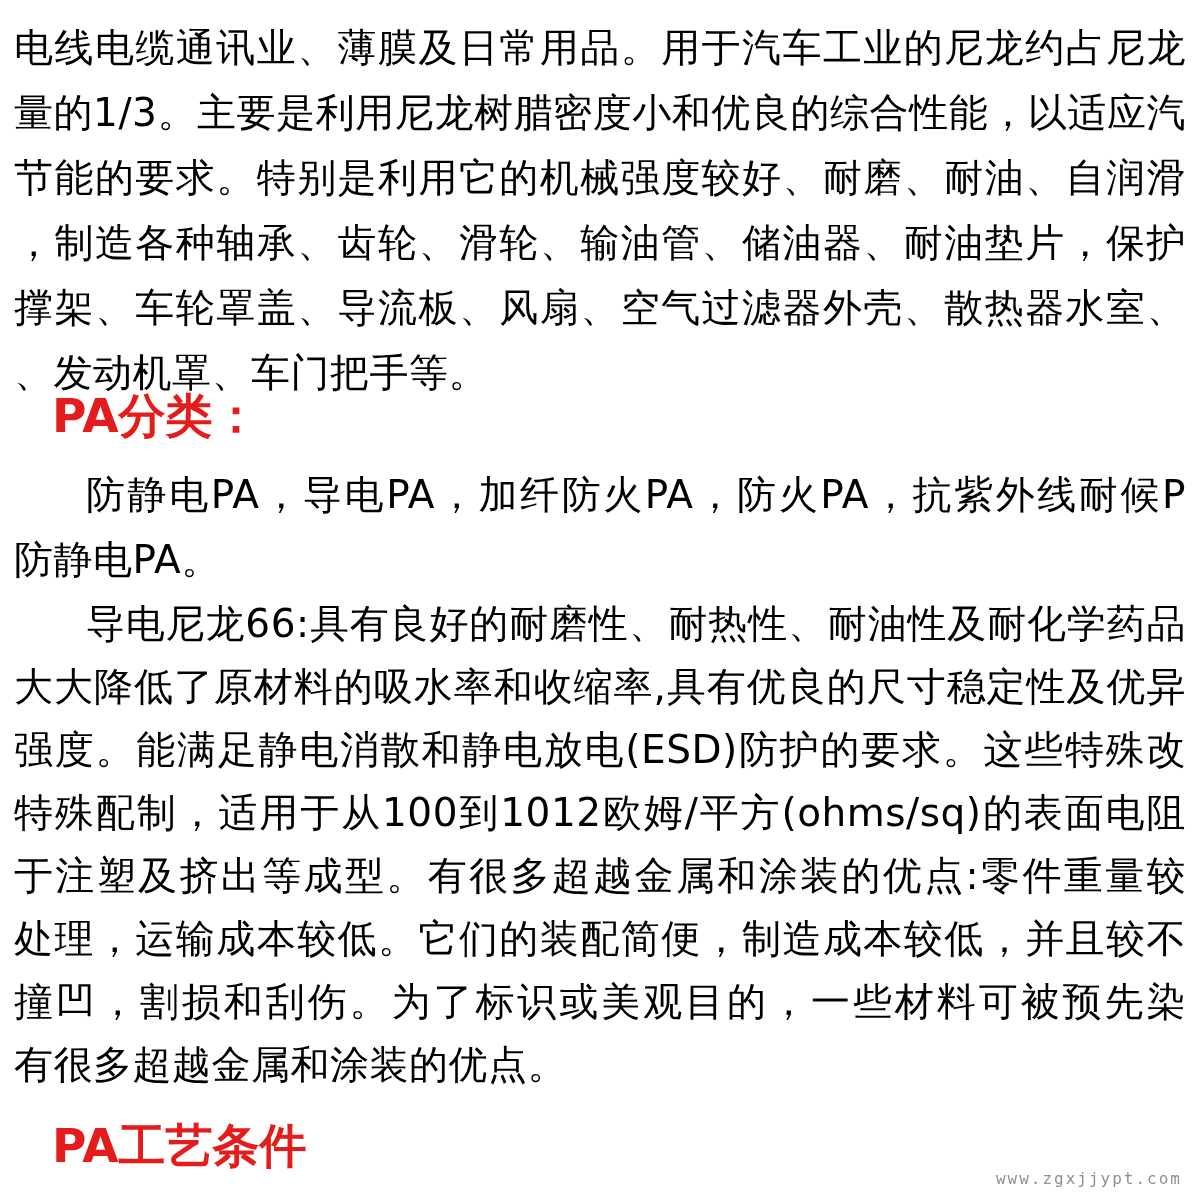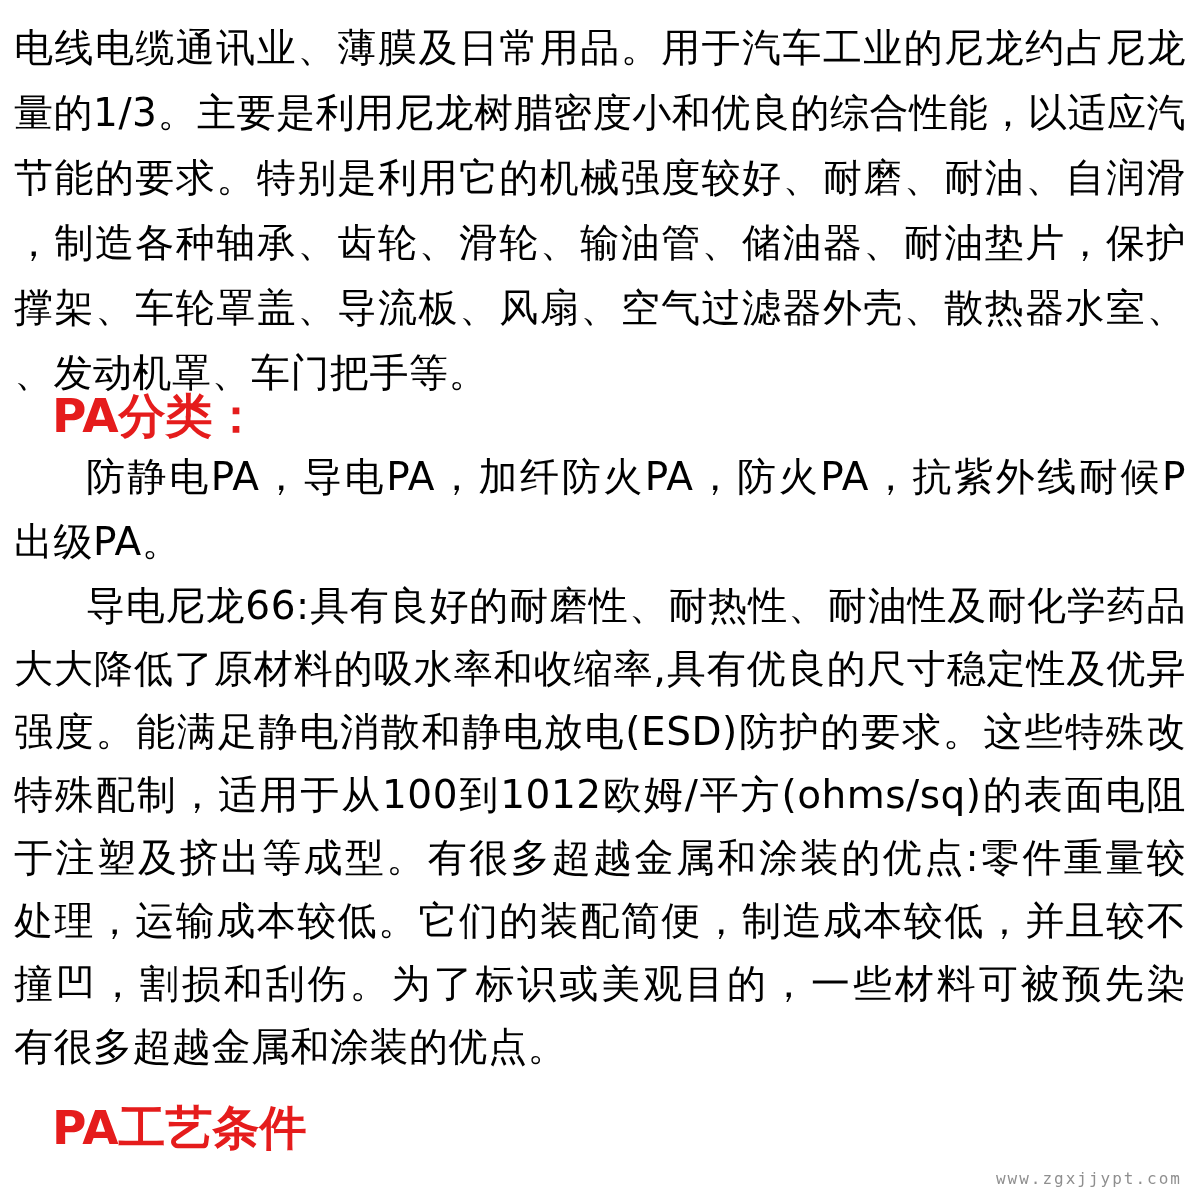--- a/index.html
+++ b/index.html
@@ -55,20 +55,21 @@
     font-weight: bold;
     font-size: 47px;
     line-height: 56px;
     height: 56px;
     padding-left: 38px;
     text-align: left;
     text-align-last: left;
   }
   .line.heading.first {
     margin-top: -17px;
+    margin-bottom: 18px;
   }
   .line.heading.second {
     margin-top: 22px;
   }
   .watermark {
     position: absolute;
     right: 18px;
     bottom: 12px;
     font-family: "DejaVu Sans Mono", monospace;
     font-size: 16px;
@@ -82,21 +83,21 @@
 <div class="doc">
   <div>
       <div class="line body">电线电缆通讯业、薄膜及日常用品。用于汽车工业的尼龙约占尼龙总消费</div>
       <div class="line body">量的1/3。主要是利用尼龙树腊密度小和优良的综合性能，以适应汽车轻量</div>
       <div class="line body">节能的要求。特别是利用它的机械强度较好、耐磨、耐油、自润滑等特点</div>
       <div class="line body">，制造各种轴承、齿轮、滑轮、输油管、储油器、耐油垫片，保护罩、支</div>
       <div class="line body">撑架、车轮罩盖、导流板、风扇、空气过滤器外壳、散热器水室、制动管</div>
       <div class="line body nofill">、发动机罩、车门把手等。</div>
       <div class="line heading first">PA分类：</div>
       <div class="line body indent">防静电PA，导电PA，加纤防火PA，防火PA，抗紫外线耐候PA，高温挤</div>
-      <div class="line body nofill">出级PA。</div>
+      <div class="line body nofill">防静电PA。</div>
       <div class="line body tight indent">导电尼龙66:具有良好的耐磨性、耐热性、耐油性及耐化学药品性，还</div>
       <div class="line body tight">大大降低了原材料的吸水率和收缩率,具有优良的尺寸稳定性及优异的机械</div>
       <div class="line body tight">强度。能满足静电消散和静电放电(ESD)防护的要求。这些特殊改性材料经</div>
       <div class="line body tight">特殊配制，适用于从100到1012欧姆/平方(ohms/sq)的表面电阻范围，可用</div>
       <div class="line body tight">于注塑及挤出等成型。有很多超越金属和涂装的优点:零件重量较轻，较易</div>
       <div class="line body tight">处理，运输成本较低。它们的装配简便，制造成本较低，并且较不会受到</div>
       <div class="line body tight">撞凹，割损和刮伤。为了标识或美观目的，一些材料可被预先染色，避免</div>
       <div class="line body nofill tight">有很多超越金属和涂装的优点。</div>
       <div class="line heading second">PA工艺条件</div>
     </div>

